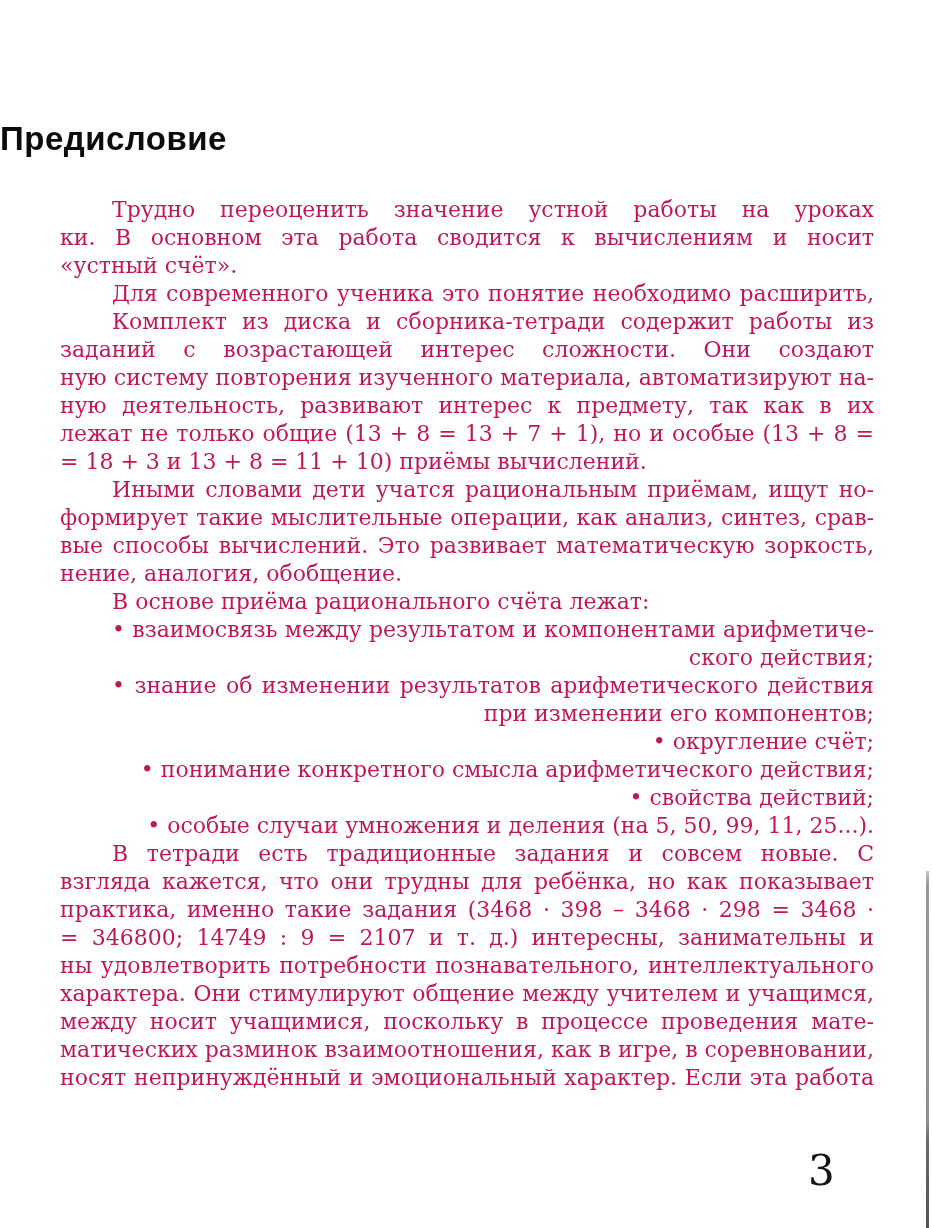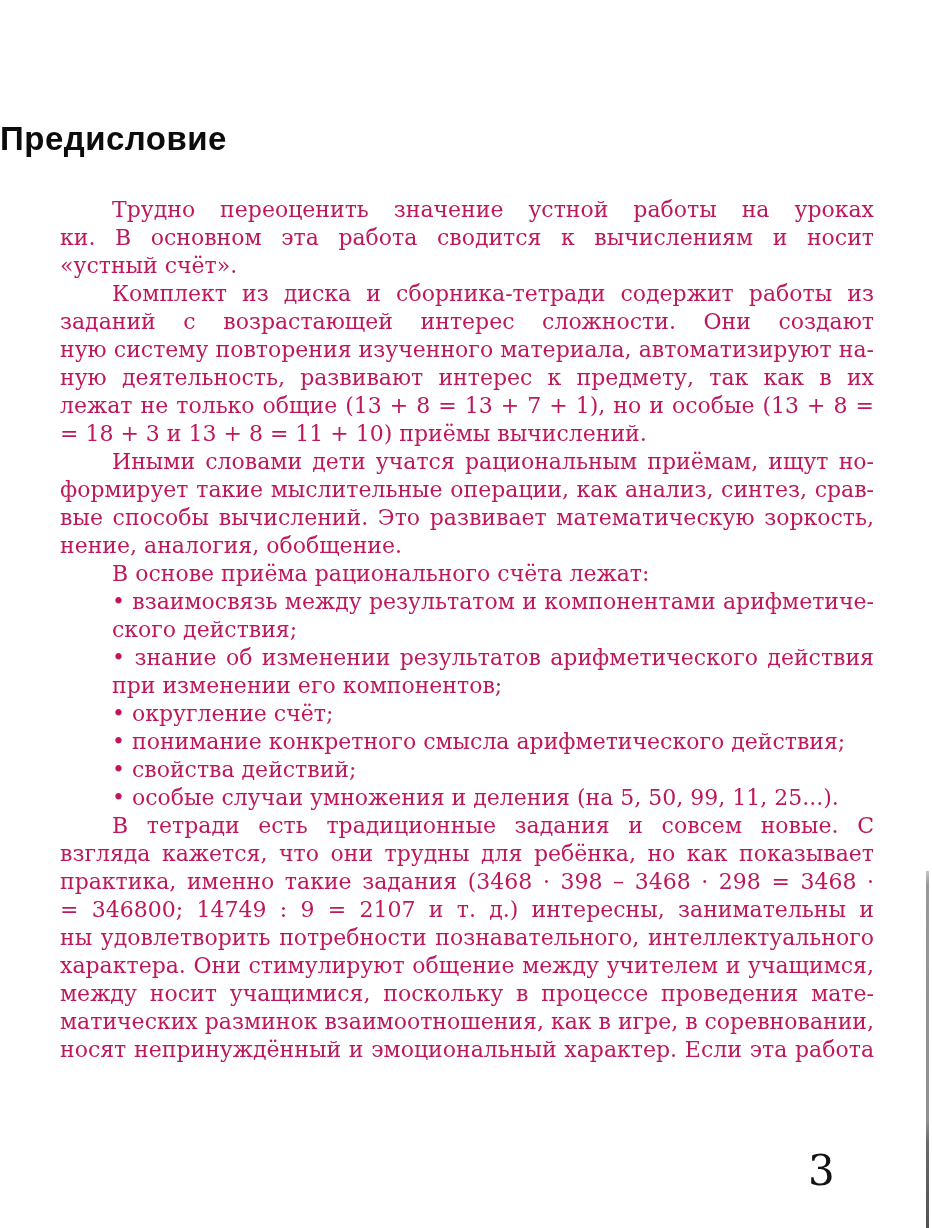--- a/index.html
+++ b/index.html
@@ -37,21 +37,21 @@
     white-space: normal;
     overflow: hidden;
     text-align: left;
     color: #be185d;
   }
   .ln.just {
     text-align: justify;
     text-align-last: justify;
   }
   .ln.first { text-indent: 52px; }
-  .ln.block { padding-left: 52px; }
+  .ln.block { padding-left: 52px; text-align: right; }
   .page-num {
     position: absolute;
     top: 1148px;
     left: 808px;
     font-size: 42px;
     line-height: 1.1;
     color: #141414;
   }
   .scan-edge {
     position: absolute;
@@ -66,20 +66,21 @@
 </style>
 </head>
 <body>
 
 <div class="page">
   <h1 class="title">Предисловие</h1>
   <div class="text-block" id="text-block">
       <div class="ln just first">Трудно переоценить значение устной работы на уроках математи-</div>
       <div class="ln just">ки. В основном эта работа сводится к вычислениям и носит название</div>
       <div class="ln">«устный счёт».</div>
+      <div class="ln just first">Для современного ученика это понятие необходимо расширить,</div>
       <div class="ln just first">Комплект из диска и сборника-тетради содержит работы из трёх</div>
       <div class="ln just">заданий с возрастающей интерес сложности. Они создают определён-</div>
       <div class="ln just">ную систему повторения изученного материала, автоматизируют на-</div>
       <div class="ln just">ную деятельность, развивают интерес к предмету, так как в их основе</div>
       <div class="ln just">лежат не только общие (13 + 8 = 13 + 7 + 1), но и особые (13 + 8 =</div>
       <div class="ln">= 18 + 3 и 13 + 8 = 11 + 10) приёмы вычислений.</div>
       <div class="ln just first">Иными словами дети учатся рациональным приёмам, ищут но-</div>
       <div class="ln just">формирует такие мыслительные операции, как анализ, синтез, срав-</div>
       <div class="ln just">вые способы вычислений. Это развивает математическую зоркость,</div>
       <div class="ln">нение, аналогия, обобщение.</div>

